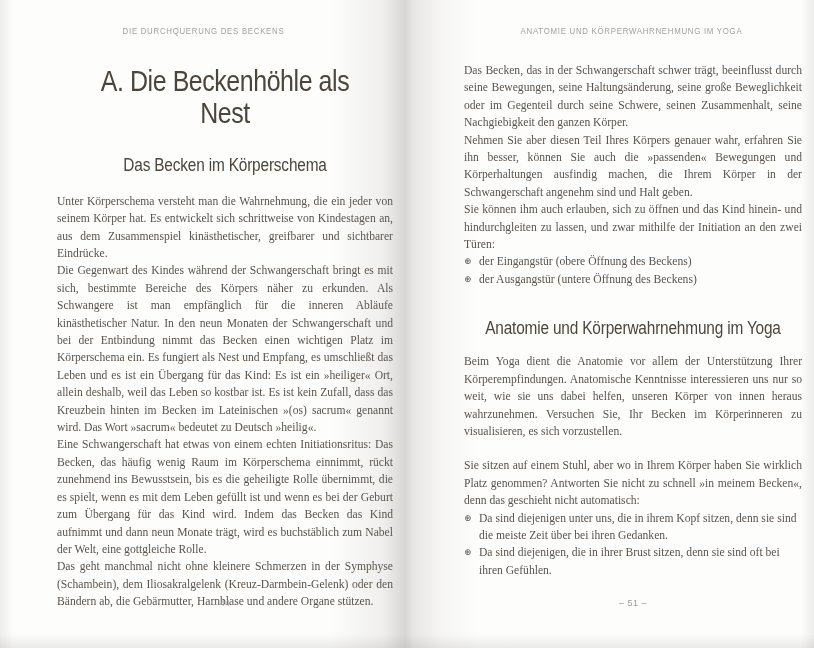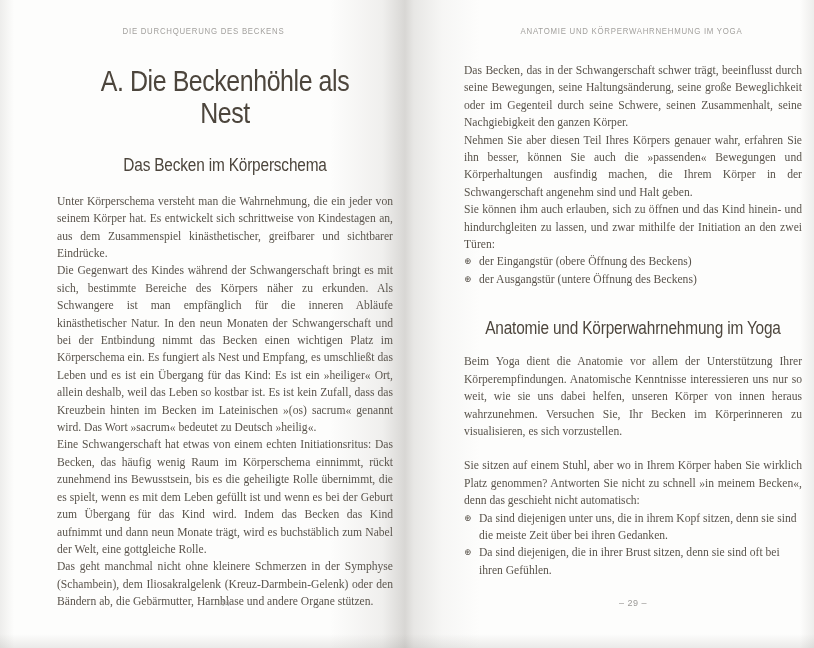--- a/index.html
+++ b/index.html
@@ -130,21 +130,21 @@
             <span class="bullet-icon">⊛</span>
             <span class="bullet-text">Da sind diejenigen unter uns, die in ihrem Kopf sitzen, denn sie sind die meiste Zeit über bei ihren Gedanken.</span>
           </div>
           <div class="bullet-row">
             <span class="bullet-icon">⊛</span>
             <span class="bullet-text">Da sind diejenigen, die in ihrer Brust sitzen, denn sie sind oft bei ihren Gefühlen.</span>
           </div>
         </div>
       </div>
     </div>
-    <div class="page-number pn-right">– 29 –</div>
+    <div class="page-number pn-right">– 51 –</div>
   </div>
 
   <div class="spine-shade"></div>
   <div class="edge-left"></div>
   <div class="edge-right"></div>
   <div class="edge-bottom"></div>
 
 </div>
 
 </body></html>

